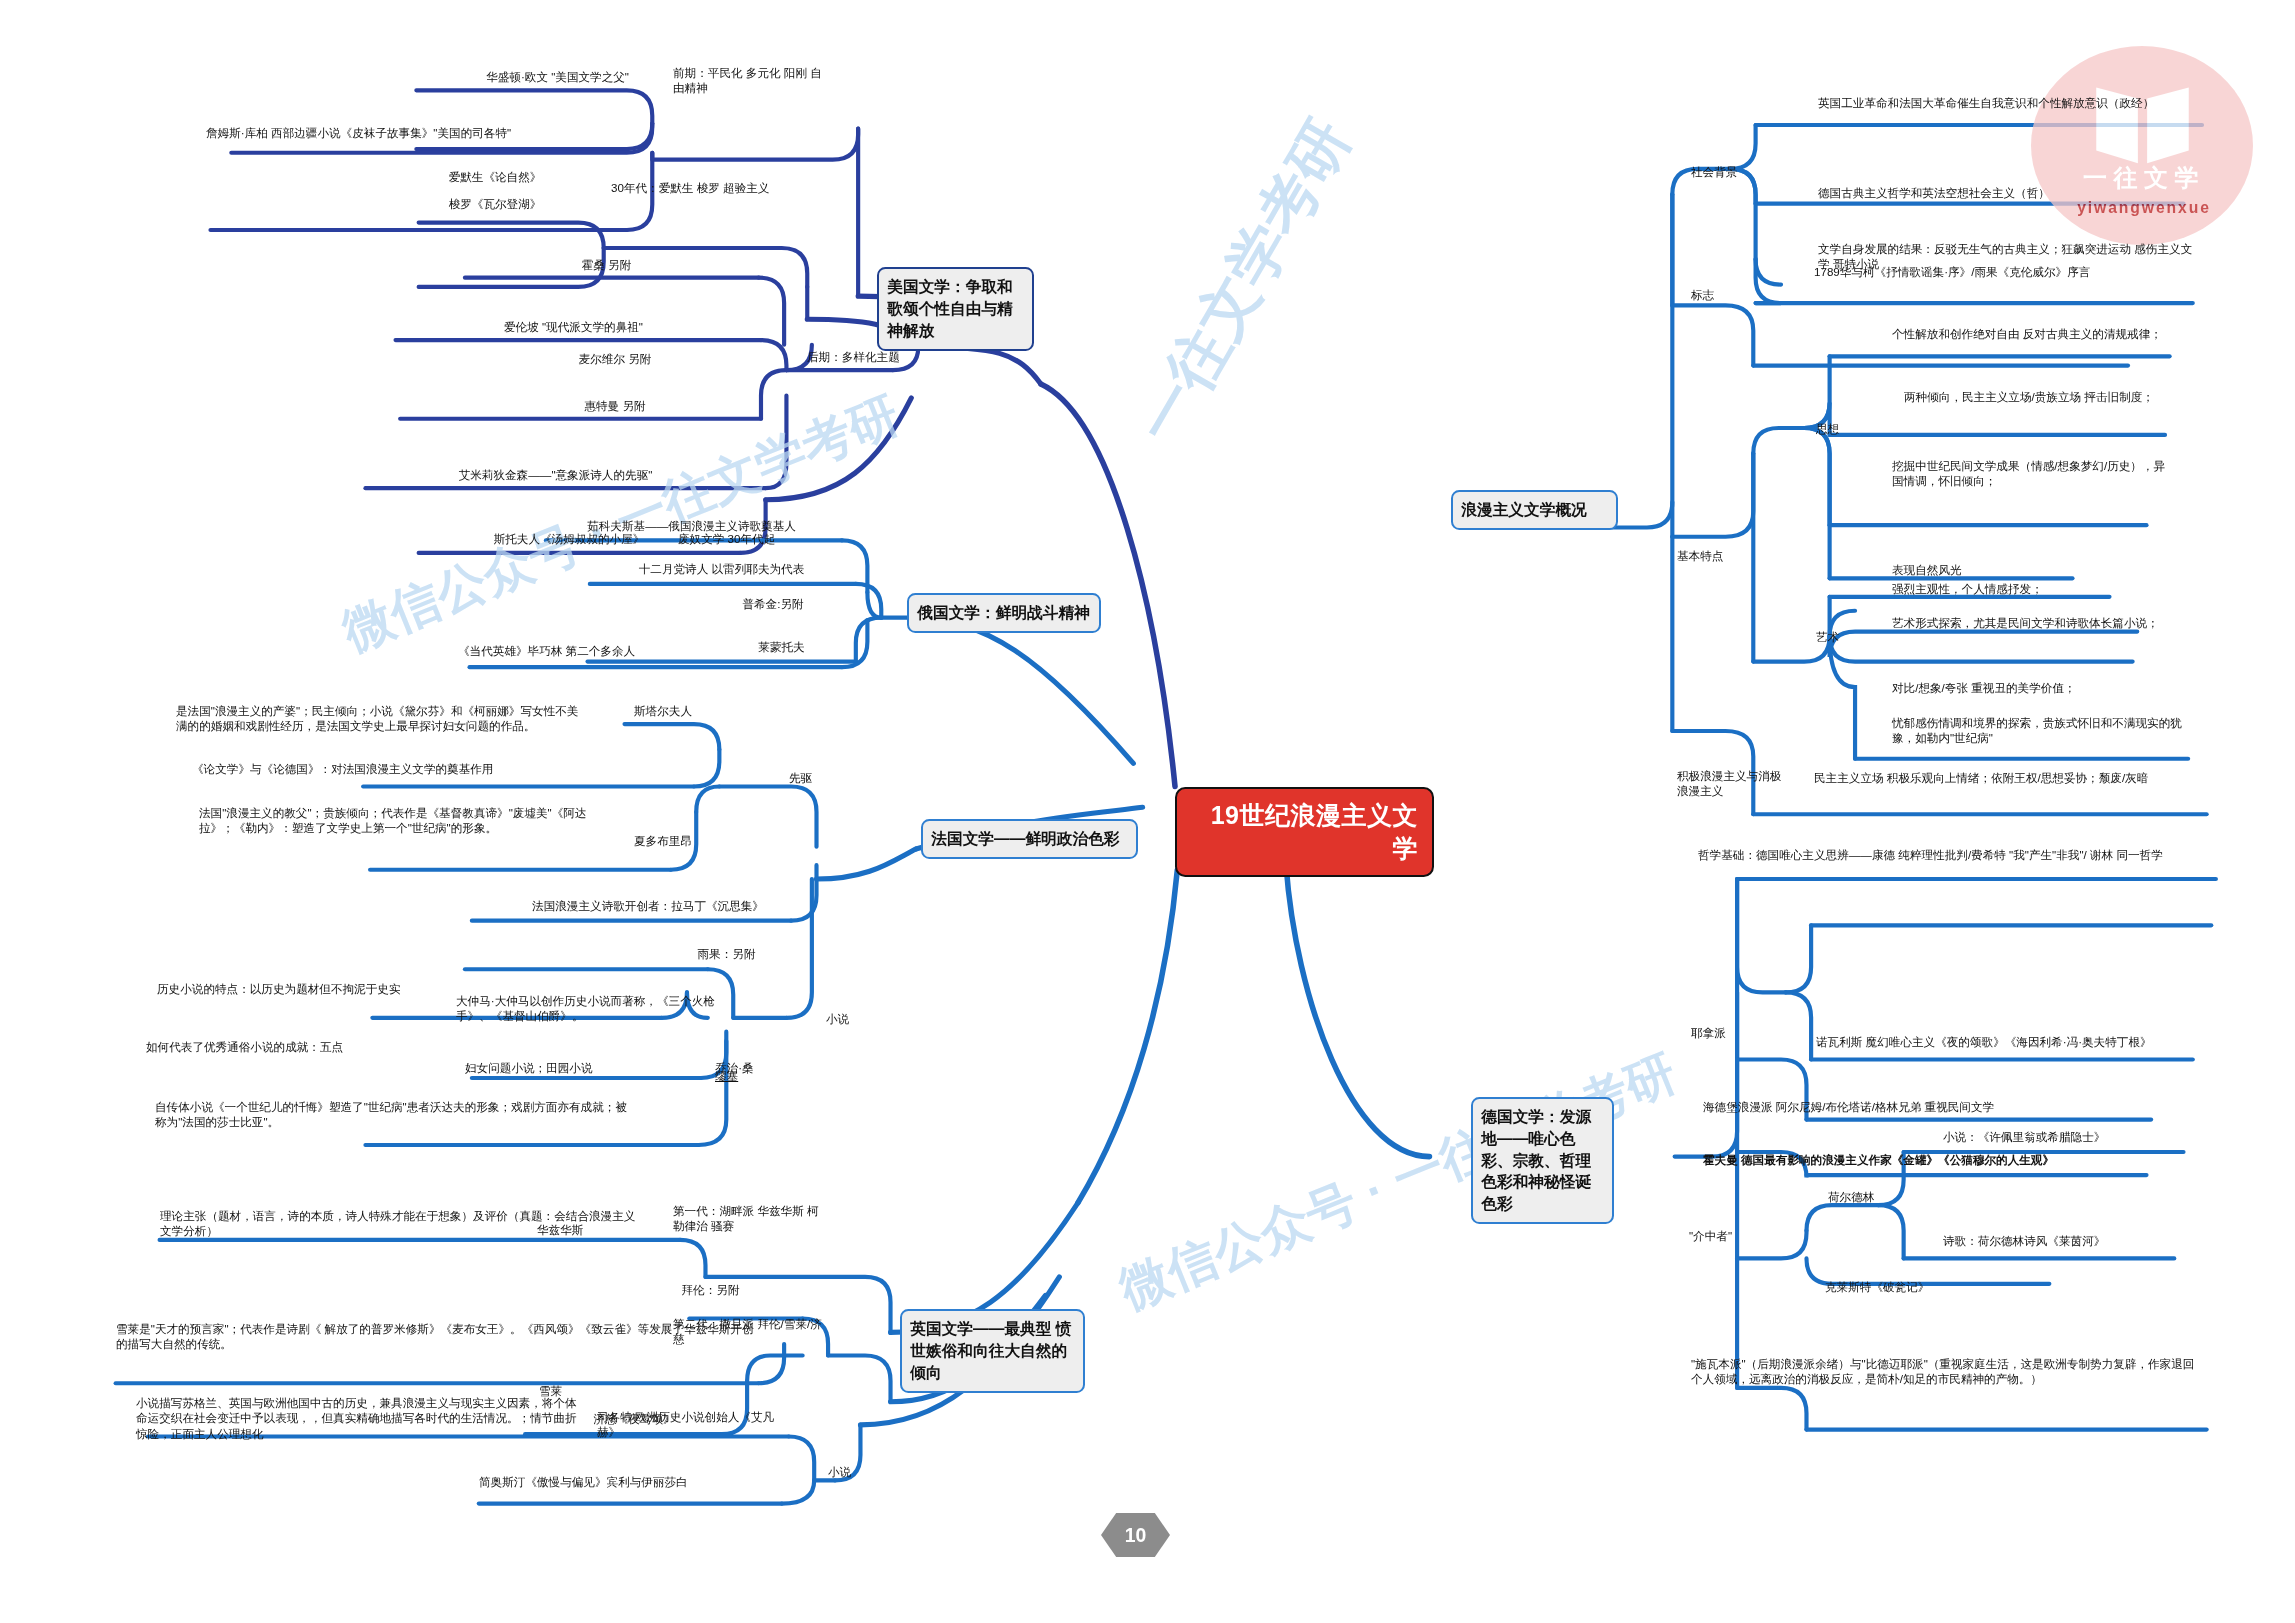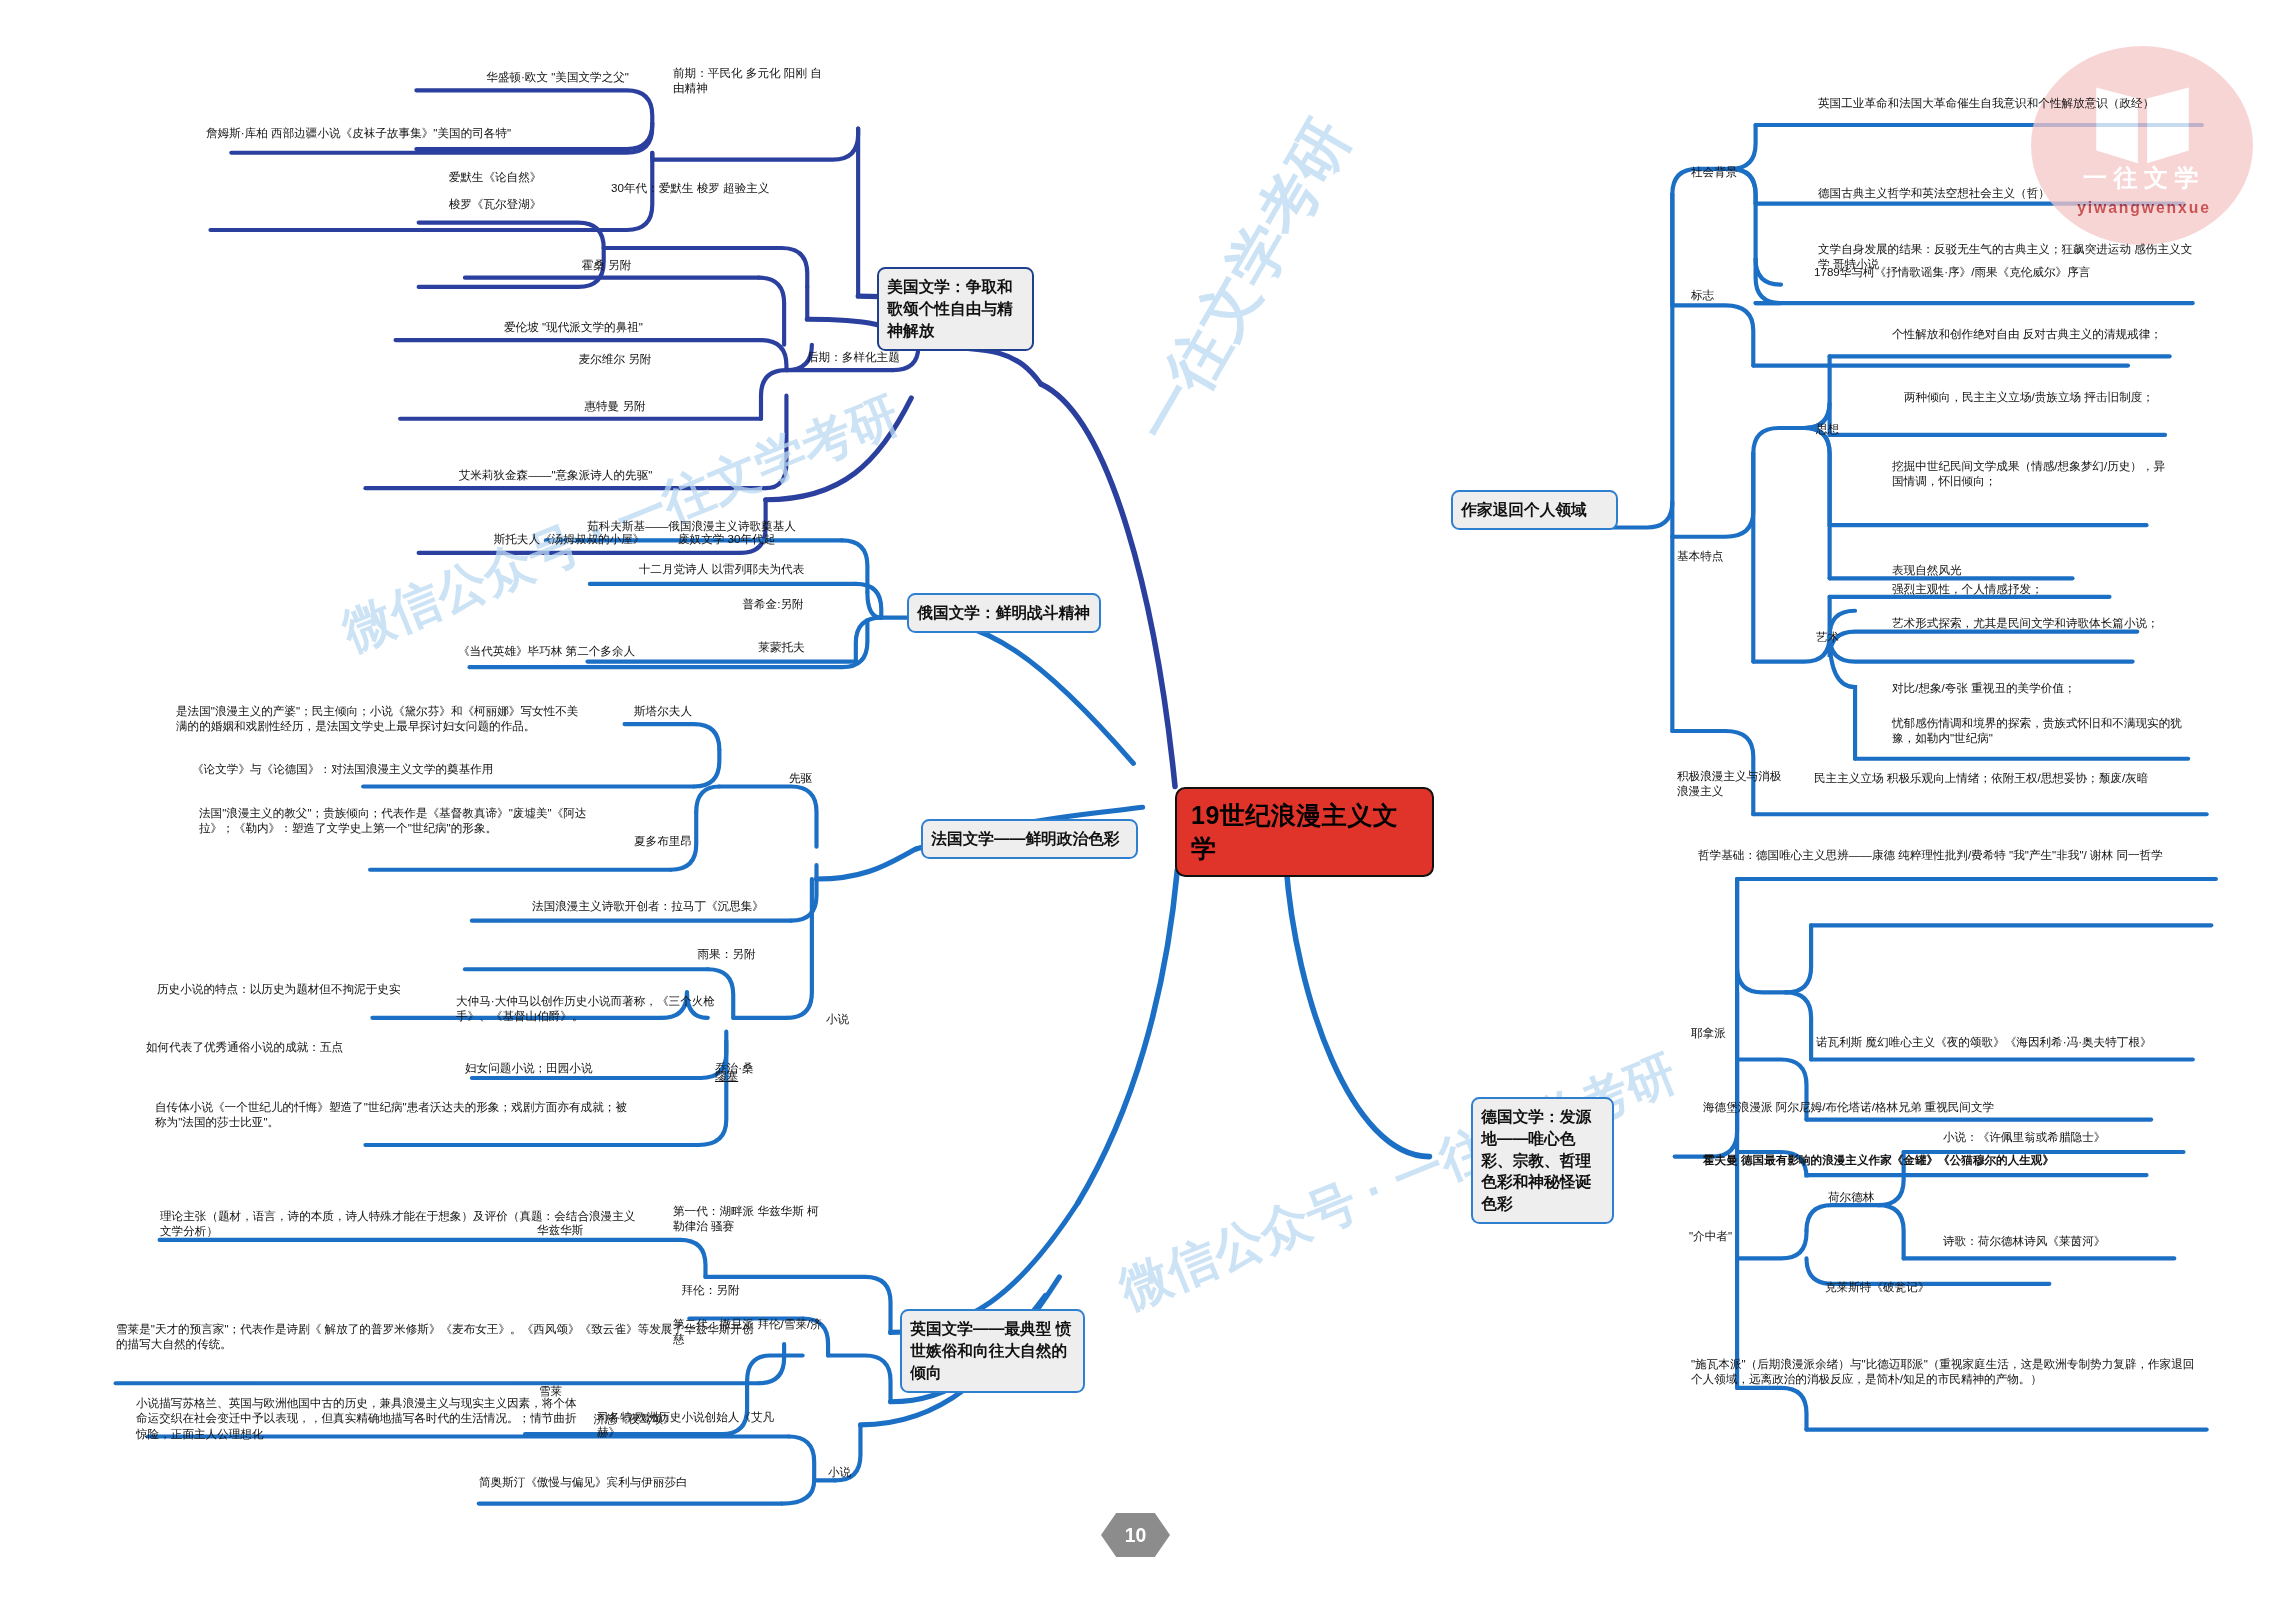--- a/index.html
+++ b/index.html
@@ -10,22 +10,22 @@
   .node{position:absolute;box-sizing:border-box;line-height:1.32;}
   
   .txt{font-size:11.6px;white-space:pre-wrap;}
   .txt.c{text-align:center;}
   .txt.r{text-align:right;}
   .txt.l{text-align:left;}
   
   .boxnode{background:#eeeeee;border:2.3px solid #2f7fd1;border-radius:8.3px;
            font-weight:bold;font-size:15.7px;padding:7.4px 8.3px;line-height:1.38;}
   .boxnode.dk{border-color:#20408f;}
-  .root{background:#e0342b;border:2.8px solid #111;border-radius:10.2px;color:#000000;
-        font-weight:bold;font-size:25px;padding:10.2px 14px;text-align:left;
+  .root{background:#e0342b;border:2.8px solid #111;border-radius:10.2px;color:#ffffff;
+        font-weight:bold;font-size:25px;padding:10.2px 14px;text-align:right;
         letter-spacing:0.5px;}
   
   .wm{position:absolute;color:#bcd9f2;opacity:.75;font-weight:bold;pointer-events:none;
       white-space:nowrap;}
   .wm1{left:324px;top:490px;font-size:50px;transform:rotate(-22deg);}
   .wm2{left:1101px;top:1148px;font-size:50px;transform:rotate(-22deg);}
   .wm3{left:1064px;top:241px;font-size:60px;transform:rotate(-60deg);}
   .stamp{position:absolute;left:2031px;top:46px;width:222px;height:199px;
          border-radius:50%;background:#f6c8c8;opacity:.75;}
   .stamp .bk{position:absolute;left:56px;top:32px;width:111px;height:93px;}
@@ -290,21 +290,21 @@
   <div class="node txt l" style="left:539px;top:1383px;width:185px;">雪莱</div>
   <div class="node txt c" style="left:544px;top:1411px;width:180px;">济慈《夜莺颂》</div>
 
   <div class="node txt l" style="left:136px;top:1395px;width:444px;">小说描写苏格兰、英国与欧洲他国中古的历史，兼具浪漫主义与现实主义因素，将个体命运交织在社会变迁中予以表现，，但真实精确地描写各时代的生活情况。；情节曲折惊险，正面主人公理想化</div>
   <div class="node txt l" style="left:597px;top:1409px;width:185px;">司各特 欧洲历史小说创始人《艾凡赫》</div>
   <div class="node txt l" style="left:479px;top:1474px;width:305px;">简奥斯汀《傲慢与偏见》宾利与伊丽莎白</div>
   <div class="node txt l" style="left:828px;top:1464px;width:74px;">小说</div>
 
   <div class="node boxnode" style="left:900px;top:1309px;width:185px;">英国文学——最典型 愤世嫉俗和向往大自然的倾向</div>
 
-  <div class="node boxnode" style="left:1451px;top:490px;width:167px;">作家退回个人领域</div>
+  <div class="node boxnode" style="left:1451px;top:490px;width:167px;">浪漫主义文学概况</div>
 
   <div class="node txt l" style="left:1691px;top:164px;width:111px;">社会背景</div>
   <div class="node txt l" style="left:1818px;top:95px;width:384px;">英国工业革命和法国大革命催生自我意识和个性解放意识（政经）</div>
   <div class="node txt l" style="left:1818px;top:185px;width:384px;">德国古典主义哲学和英法空想社会主义（哲）</div>
   <div class="node txt l" style="left:1818px;top:241px;width:384px;">文学自身发展的结果：反驳无生气的古典主义；狂飙突进运动 感伤主义文学 哥特小说</div>
 
   <div class="node txt l" style="left:1691px;top:287px;width:93px;">标志</div>
   <div class="node txt l" style="left:1814px;top:264px;width:342px;">1789华与柯《抒情歌谣集·序》/雨果《克伦威尔》序言</div>
 
   <div class="node txt l" style="left:1677px;top:548px;width:102px;">基本特点</div>

